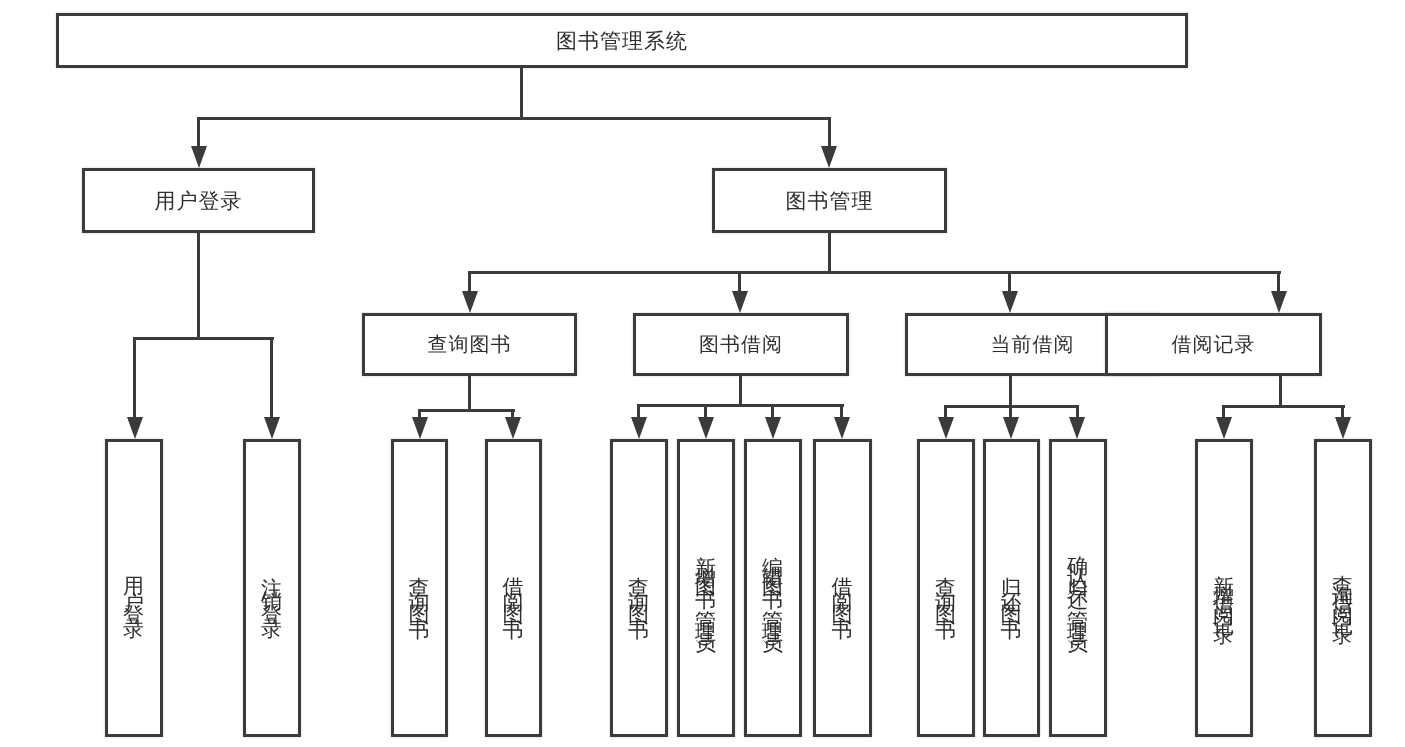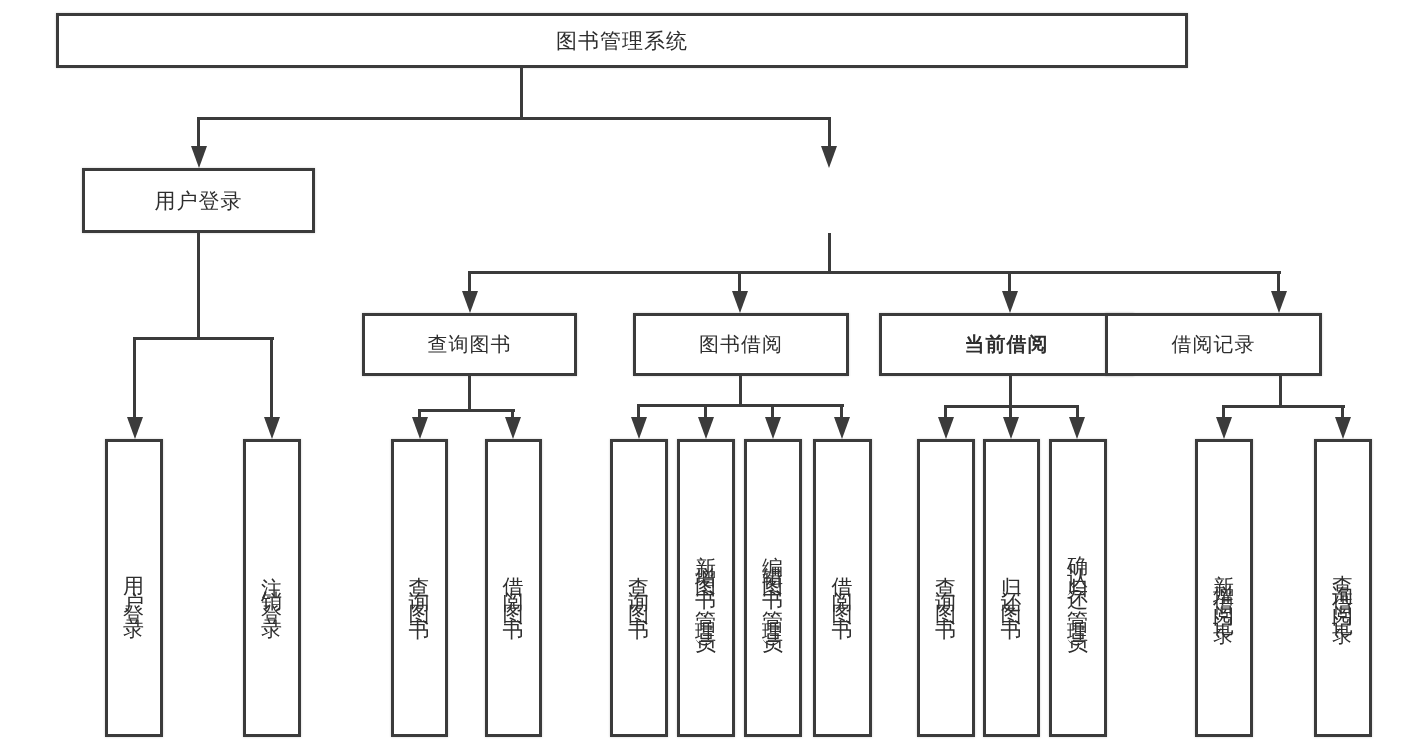--- a/index.html
+++ b/index.html
@@ -38,24 +38,25 @@
   }
 </style>
 </head>
 <body>
 
 <div id="canvas">
 
   <div class="node hnode" style="left:21px;top:13px;width:1132px;height:55px;margin-left:35px;">图书管理系统</div>
 
   <div class="node hnode" style="left:82px;top:168px;width:233px;height:65px;">用户登录</div>
+  <div class="node hnode" style="left:712px;top:168px;width:235px;height:65px;">图书管理</div>
 
   <div class="node hnode lvl3" style="left:362px;top:313px;width:215px;height:63px;">查询图书</div>
   <div class="node hnode lvl3" style="left:633px;top:313px;width:216px;height:63px;">图书借阅</div>
-  <div class="node hnode lvl3" style="left:879px;top:313px;width:255px;height:63px;font-weight:bold;">当前借阅</div>
+  <div class="node hnode lvl3" style="left:905px;top:313px;width:255px;height:63px;">当前借阅</div>
   <div class="node hnode lvl3" style="left:1105px;top:313px;width:217px;height:63px;">借阅记录</div>
 
   <div class="node vnode len4" style="left:105px;top:439px;width:58px;height:298px;">
     <span>用户登录</span>
     </div>
   <div class="node vnode len4" style="left:243px;top:439px;width:58px;height:298px;">
     <span>注销登录</span>
     </div>
 
   <div class="node vnode len4" style="left:391px;top:439px;width:57px;height:298px;">

